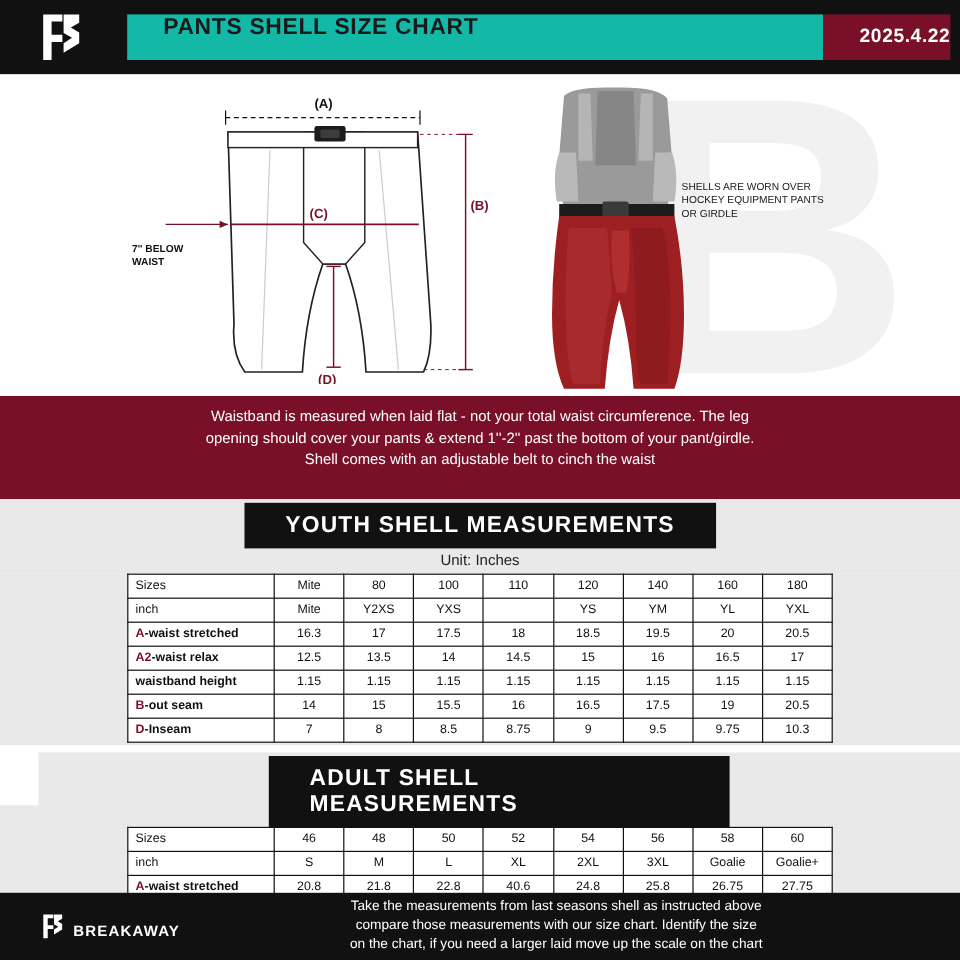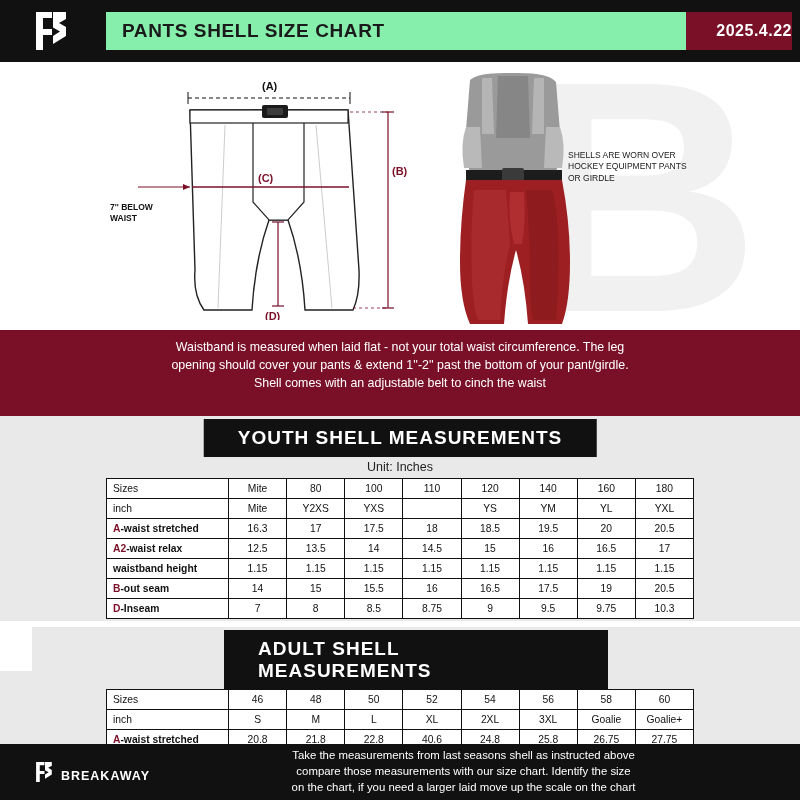--- a/index.html
+++ b/index.html
@@ -4,21 +4,21 @@
 <style>
   html,body{margin:0;padding:0;background:#000;}
   body{width:800px;height:800px;font-family:"Liberation Sans",sans-serif;overflow:hidden;}
   .page{position:relative;width:800px;height:800px;background:#ffffff;}
 
   
   .header{position:relative;height:62px;background:#111111;display:flex;align-items:center;}
   .logo-box{width:106px;height:62px;display:flex;align-items:center;justify-content:center;}
   .logo-b{position:relative;width:42px;height:42px;}
   .logo-b svg{display:block;}
-  .title-box{flex:1;height:38px;background:#86efac;display:flex;align-items:center;padding-left:16px;box-sizing:border-box;margin-right:0;}
+  .title-box{flex:1;height:38px;background:#14b8a6;display:flex;align-items:flex-start;padding-left:30px;box-sizing:border-box;margin-right:0;}
   .title-box .t{font-size:19px;font-weight:bold;letter-spacing:.6px;color:#1a1a1a;}
   .date-box{width:106px;height:38px;background:#7a1028;display:flex;align-items:center;justify-content:flex-end;margin-right:8px;}
   .date-box .d{color:#fff;font-size:16px;font-weight:bold;letter-spacing:.5px;}
 
   
   .diagram{position:relative;height:268px;background:#fff;overflow:hidden;}
   .ghost{position:absolute;right:40px;top:-30px;font-size:330px;color:#f1f1f1;font-weight:bold;line-height:1;z-index:0;font-family:"Liberation Sans",sans-serif;}
   .diagram-inner{position:relative;z-index:1;height:100%;}
 
   .shorts-svg{position:absolute;left:120px;top:8px;}

